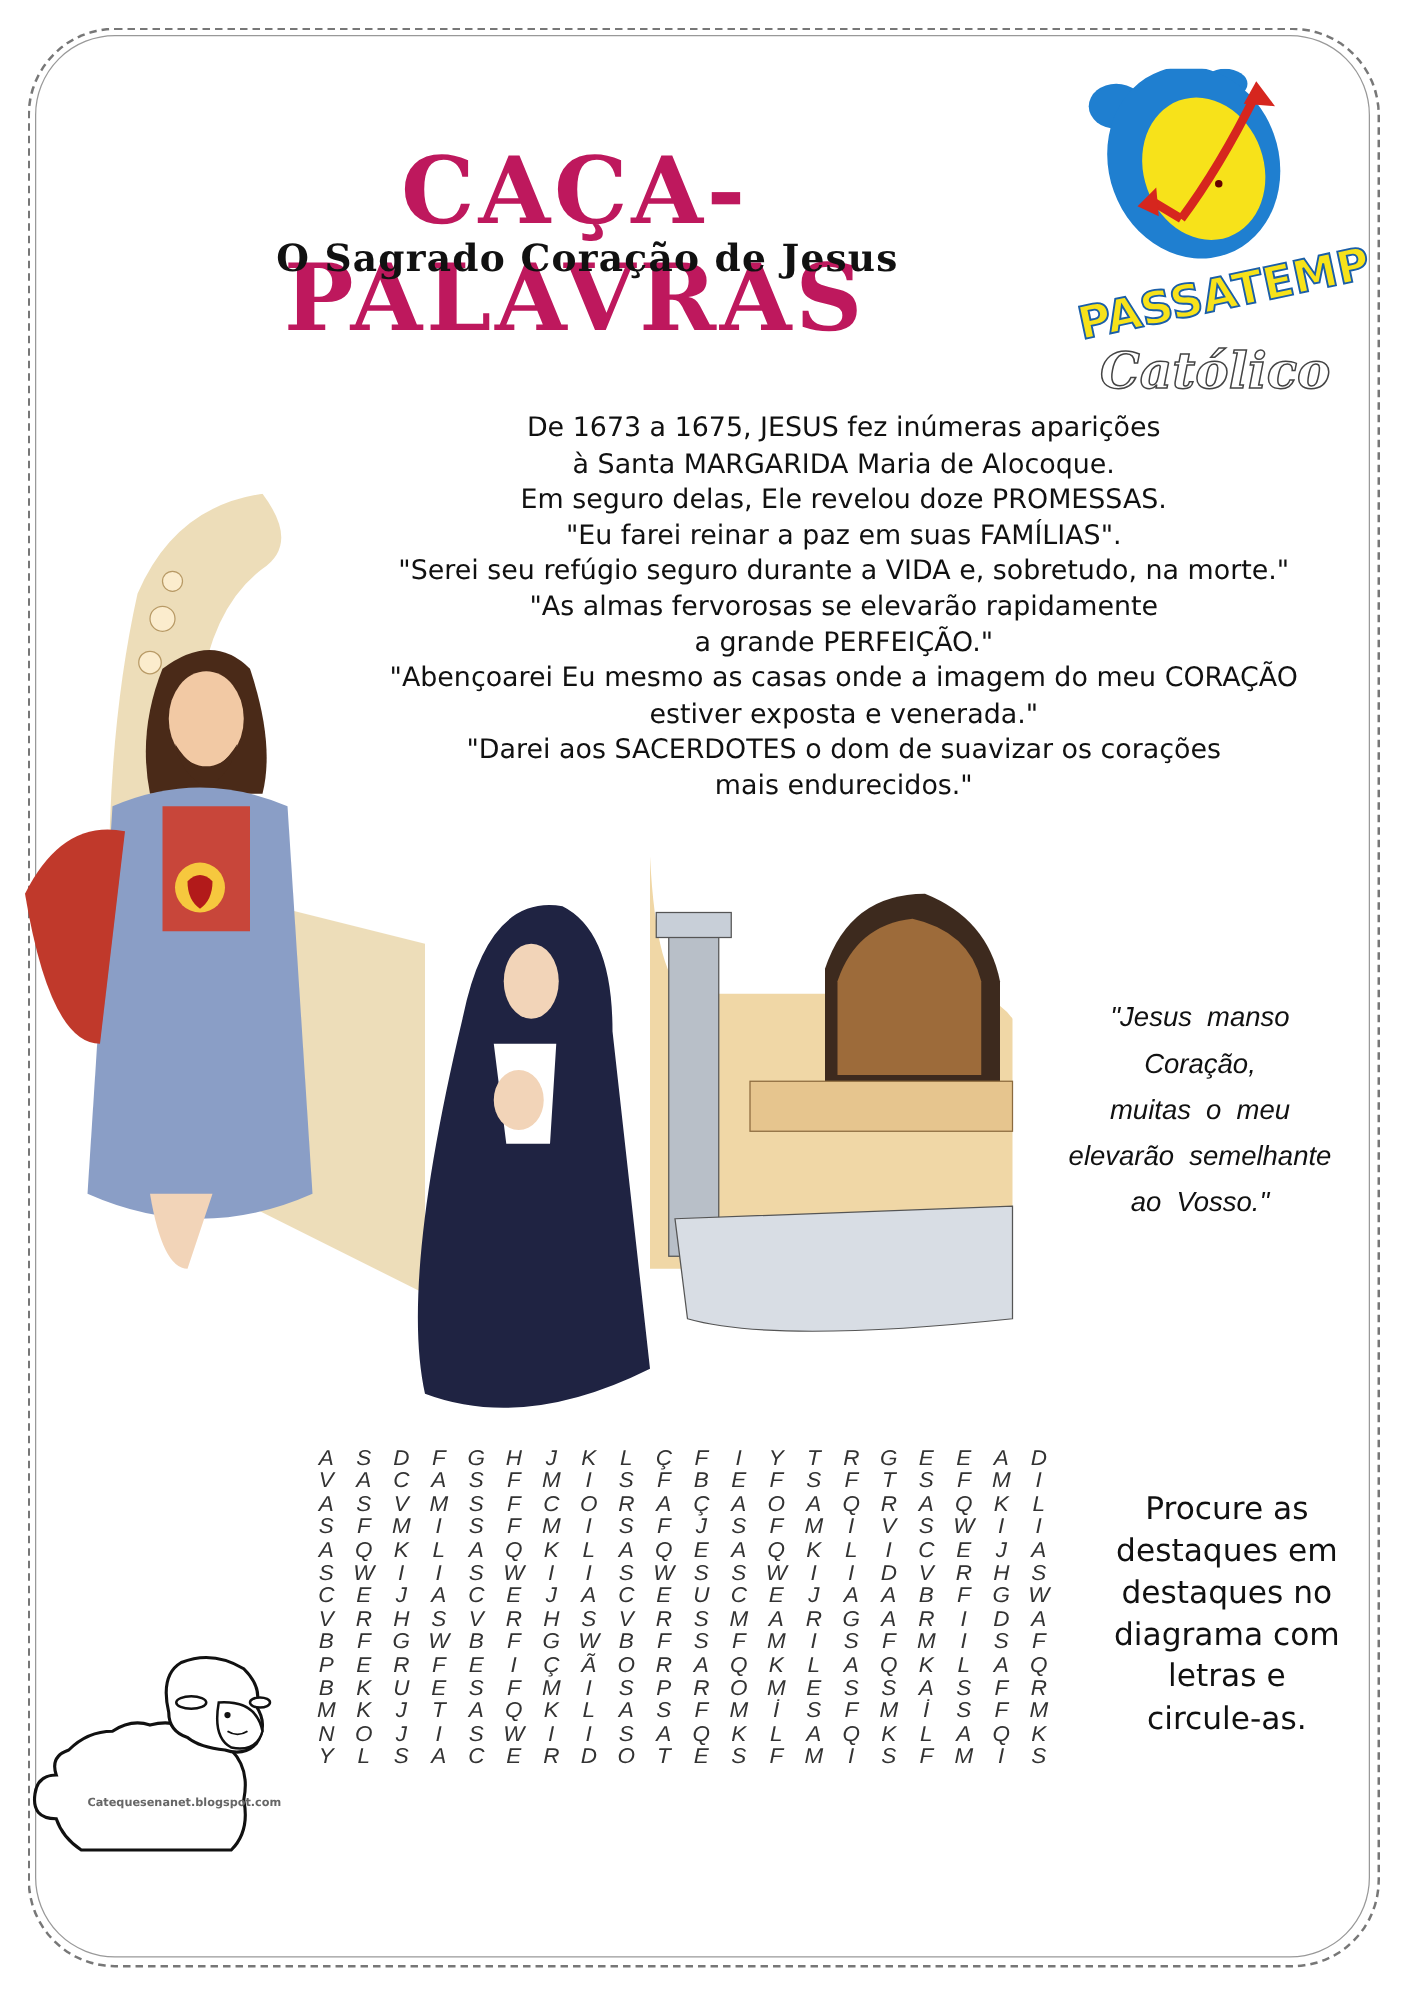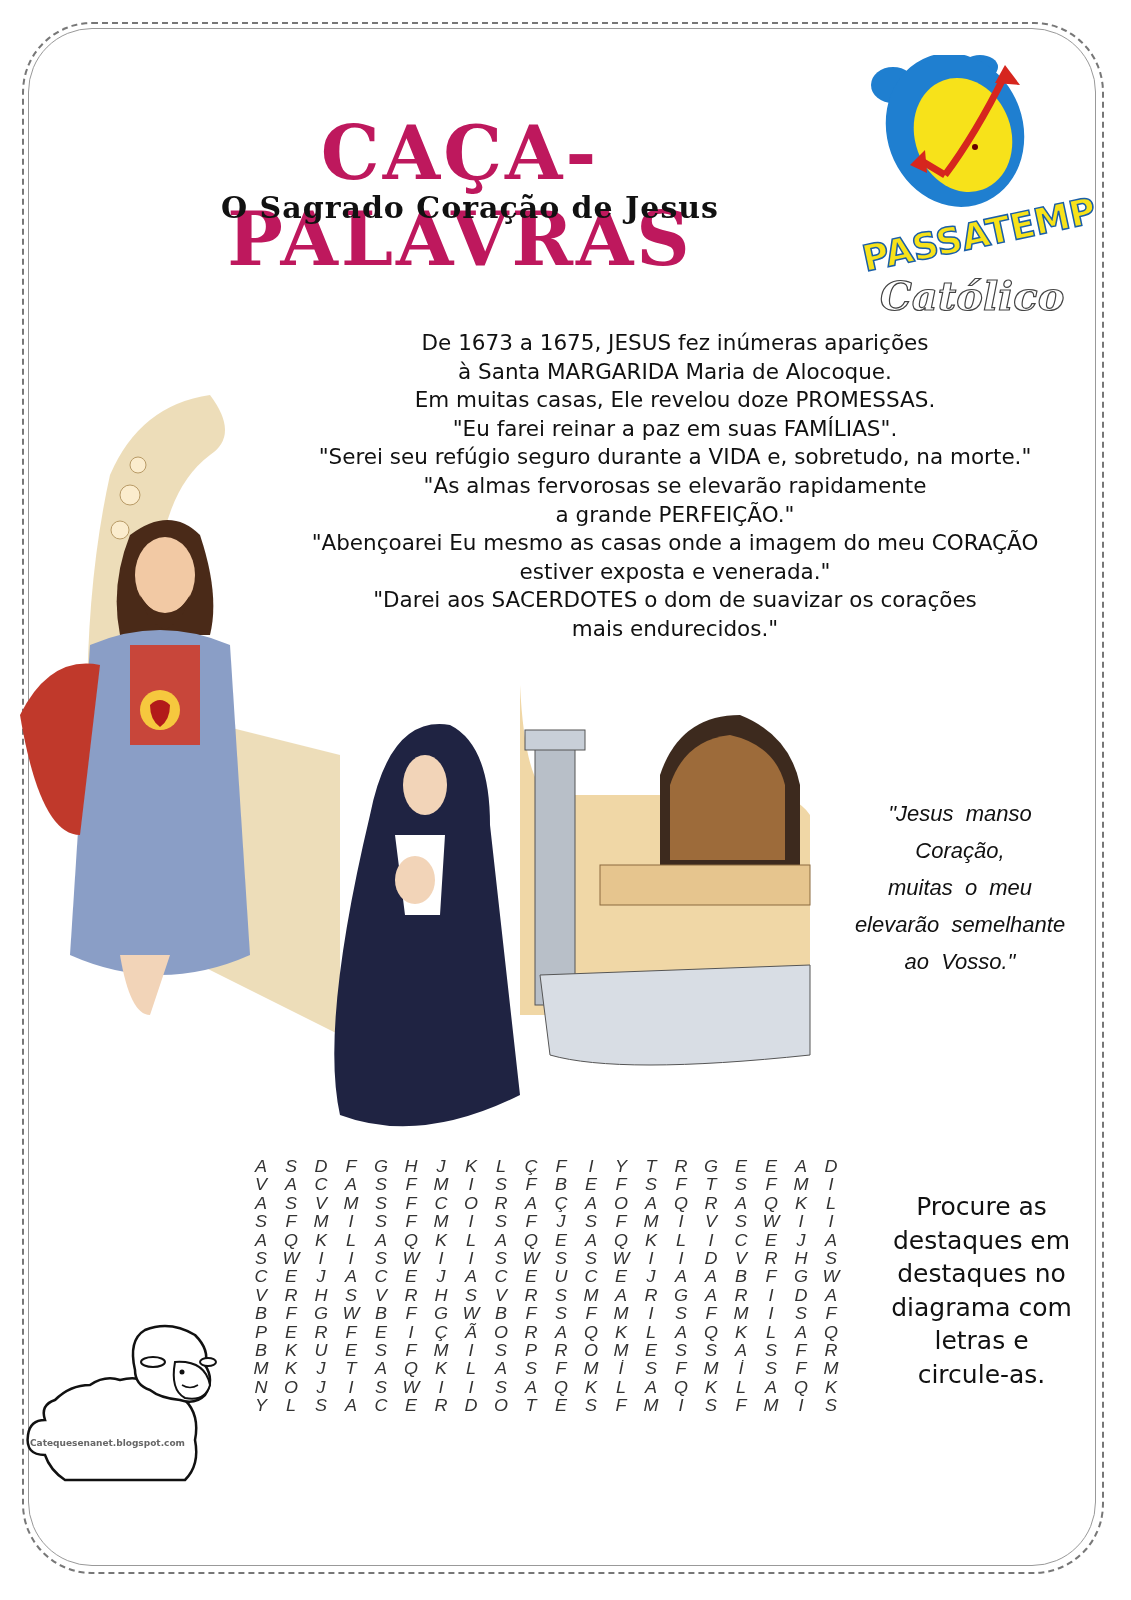--- a/index.html
+++ b/index.html
@@ -12,21 +12,21 @@
   .body-text { position:absolute; left:265px; top:329px; width:820px; text-align:center; font-family:"DejaVu Sans", sans-serif; font-size:21.5px; line-height:28.6px; }
   .body-text div { white-space:nowrap; }
   .quote { position:absolute; left:835px; top:795px; width:250px; text-align:center; font-family:"Liberation Sans", sans-serif; font-style:italic; font-size:22px; line-height:37px; word-spacing:6px; }
   .jesus { position:absolute; left:10px; top:395px; width:330px; height:640px; }
   .nun { position:absolute; left:320px; top:675px; width:510px; height:470px; }
   .grid { position:absolute; left:246px; top:1157px; width:600px; }
   .grid-row { display:flex; height:18.4px; }
   .grid-cell { width:30px; text-align:center; font-family:"Liberation Sans", sans-serif; font-style:italic; font-size:18px; line-height:18.4px; color:#333; transform:scaleY(0.95); }
   .instructions { position:absolute; left:874px; top:1190px; width:215px; text-align:center; font-family:"DejaVu Sans", sans-serif; font-size:25px; line-height:33.5px; }
   .sheep { position:absolute; left:10px; top:1290px; width:240px; height:200px; }
-  .watermark { position:absolute; left:30px; top:1438px; width:150px; font-family:"DejaVu Sans", sans-serif; font-size:9px; font-weight:bold; color:#666; }
+  .watermark { position:absolute; left:30px; top:1438px; width:150px; font-family:"DejaVu Sans", sans-serif; font-size:9px; font-weight:bold; color:#666;padding-left:40px; }
 </style>
 </head>
 <body>
 
 <div class="frame"></div>
 <div class="frame-inner"></div>
 
 <div class="title">CAÇA-PALAVRAS</div>
 <div class="subtitle">O Sagrado Coração de Jesus</div>
 
@@ -59,21 +59,21 @@
     <circle cx="150" cy="315" r="20" fill="#f6c83e"></circle>
     <path d="M140 310 Q150 300 160 310 Q160 325 150 332 Q140 325 140 310 Z" fill="#b21a1a"></path>
     <path d="M10 320 Q40 260 90 270 L70 440 Q30 440 10 320 Z" fill="#c0392b"></path>
     <path d="M110 560 Q120 620 140 620 L160 560 Z" fill="#f2d4b8"></path>
   </svg>
 </div>
 
 <div class="body-text">
   <div>De 1673 a 1675, JESUS fez inúmeras aparições</div>
   <div>à Santa MARGARIDA Maria de Alocoque.</div>
-  <div>Em muitas casas, Ele revelou doze PROMESSAS.</div>
+  <div>Em seguro delas, Ele revelou doze PROMESSAS.</div>
   <div>"Eu farei reinar a paz em suas FAMÍLIAS".</div>
   <div>"Serei seu refúgio seguro durante a VIDA e,  sobretudo, na morte."</div>
   <div>"As almas fervorosas se elevarão rapidamente</div>
   <div>a grande PERFEIÇÃO."</div>
   <div>"Abençoarei Eu mesmo as casas onde a imagem do meu CORAÇÃO</div>
   <div>estiver exposta e venerada."</div>
   <div>"Darei aos SACERDOTES o dom de suavizar os corações</div>
   <div>mais endurecidos."</div>
 </div>
 

